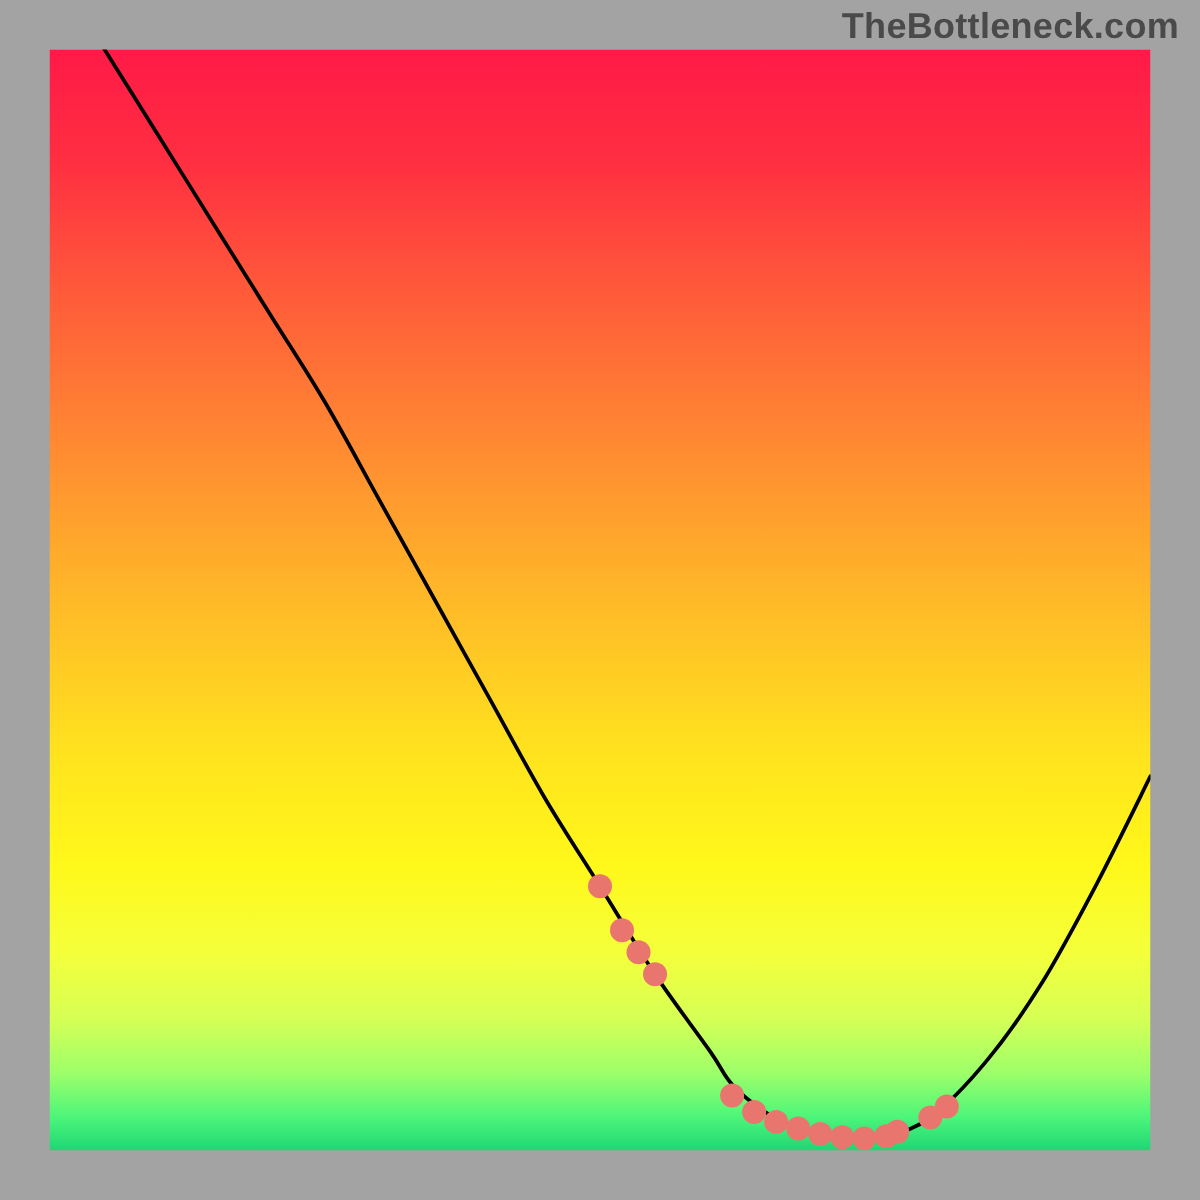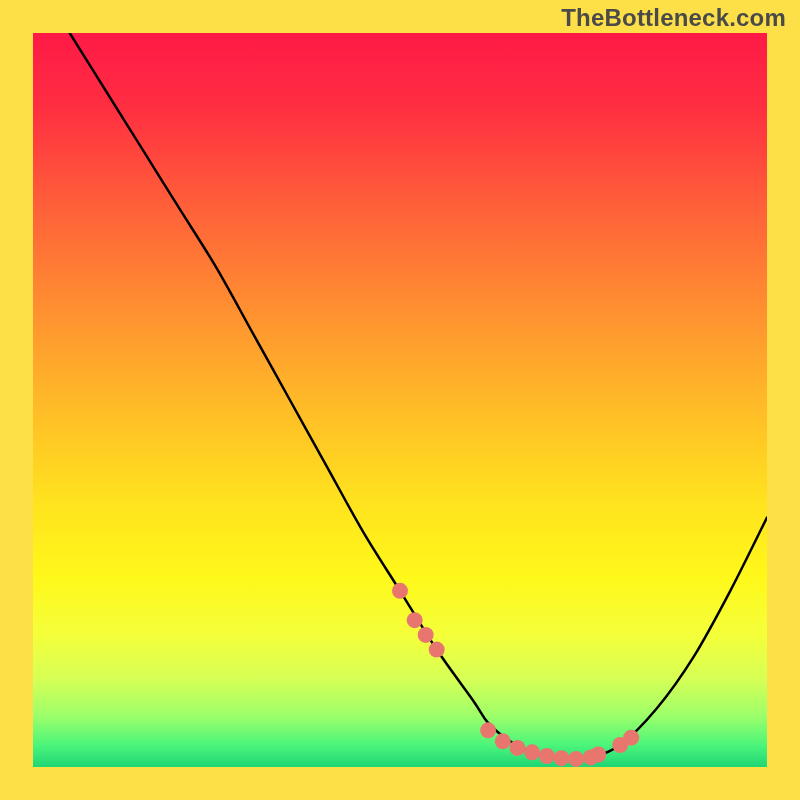--- a/index.html
+++ b/index.html
@@ -8,21 +8,21 @@
     width: 800px;
     height: 800px;
     background: #000000;
     overflow: hidden;
     font-family: Arial, Helvetica, sans-serif;
   }
   .frame {
     position: relative;
     width: 800px;
     height: 800px;
-    background: #fde047;
+    background: #a3a3a3;
   }
   .watermark {
     position: absolute;
     top: 4px;
     right: 14px;
     font-size: 24px;
     font-weight: 600;
     color: #4a4a4a;
     letter-spacing: 0.2px;
     z-index: 5;

